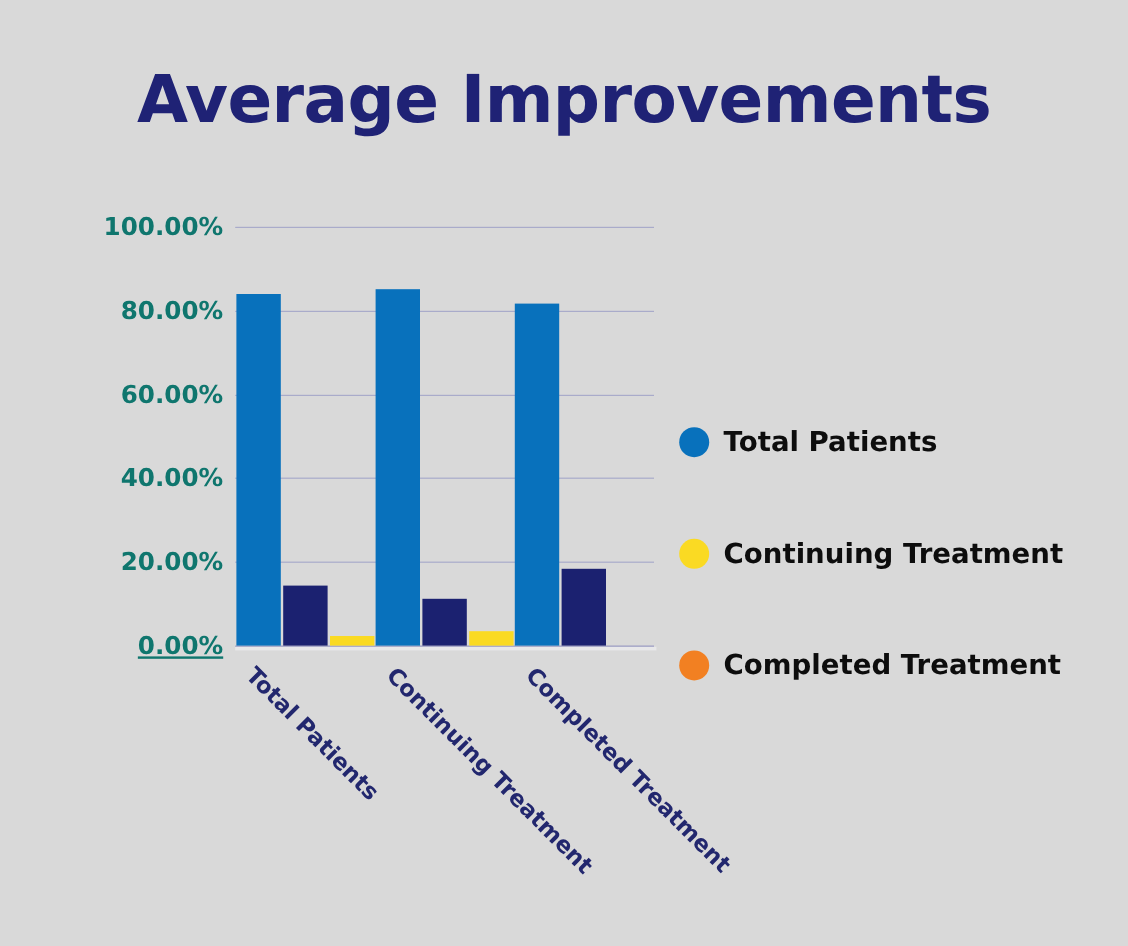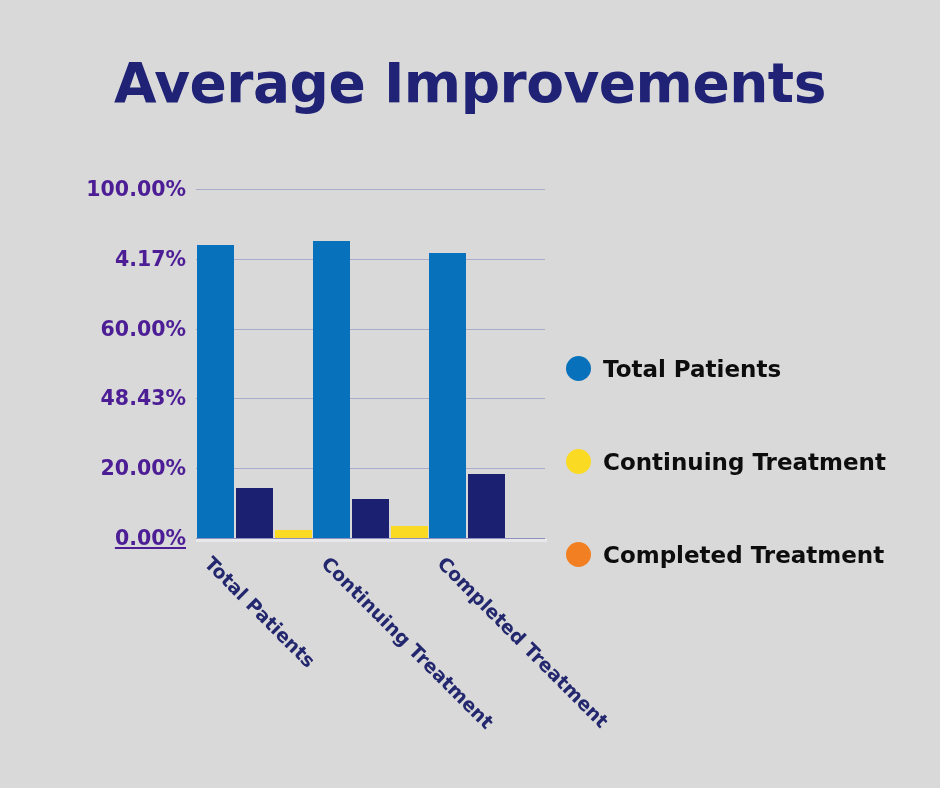--- a/index.html
+++ b/index.html
@@ -66,21 +66,21 @@
   }
 
   
   .ytick {
     position: absolute;
     right: 0;
     width: 110px;
     text-align: right;
     font-size: 20.5px;
     font-weight: bold;
-    color: #4c1d95;
+    color: #0f766e;
     font-family: "DejaVu Sans", sans-serif;
     transform: translateY(-50%);
     white-space: nowrap;
   }
   .ytick-wrap {
     position: absolute;
     left: 76px;
     top: 189px;
     width: 110px;
     height: 349px;
@@ -137,23 +137,23 @@
 </head>
 <body>
 
 <div id="chart-root">
 
   <div class="chart-title">Average Improvements</div>
 
   <div class="ytick-wrap" id="ytick-wrap">
       <div class="ytick" style="top: 349px; text-decoration: underline;">0.00%</div>
       <div class="ytick" style="top: 279.2px; text-align: right;">20.00%</div>
-      <div class="ytick" style="top: 209.4px;">48.43%</div>
+      <div class="ytick" style="top: 209.4px;">40.00%</div>
       <div class="ytick" style="top: 139.6px;">60.00%</div>
-      <div class="ytick" style="top: 69.8px;">4.17%</div>
+      <div class="ytick" style="top: 69.8px;">80.00%</div>
       <div class="ytick" style="top: 0px;">100.00%</div>
     </div>
 
   <div class="plot-area" id="plot-area">
       <div class="gridline baseline" style="top: 349px;"></div>
       <div class="gridline" style="top: 279.2px;"></div>
       <div class="gridline" style="top: 209.4px;"></div>
       <div class="gridline" style="top: 139.6px;"></div>
       <div class="gridline" style="top: 69.8px;"></div>
       <div class="gridline" style="top: 0px;"></div>

